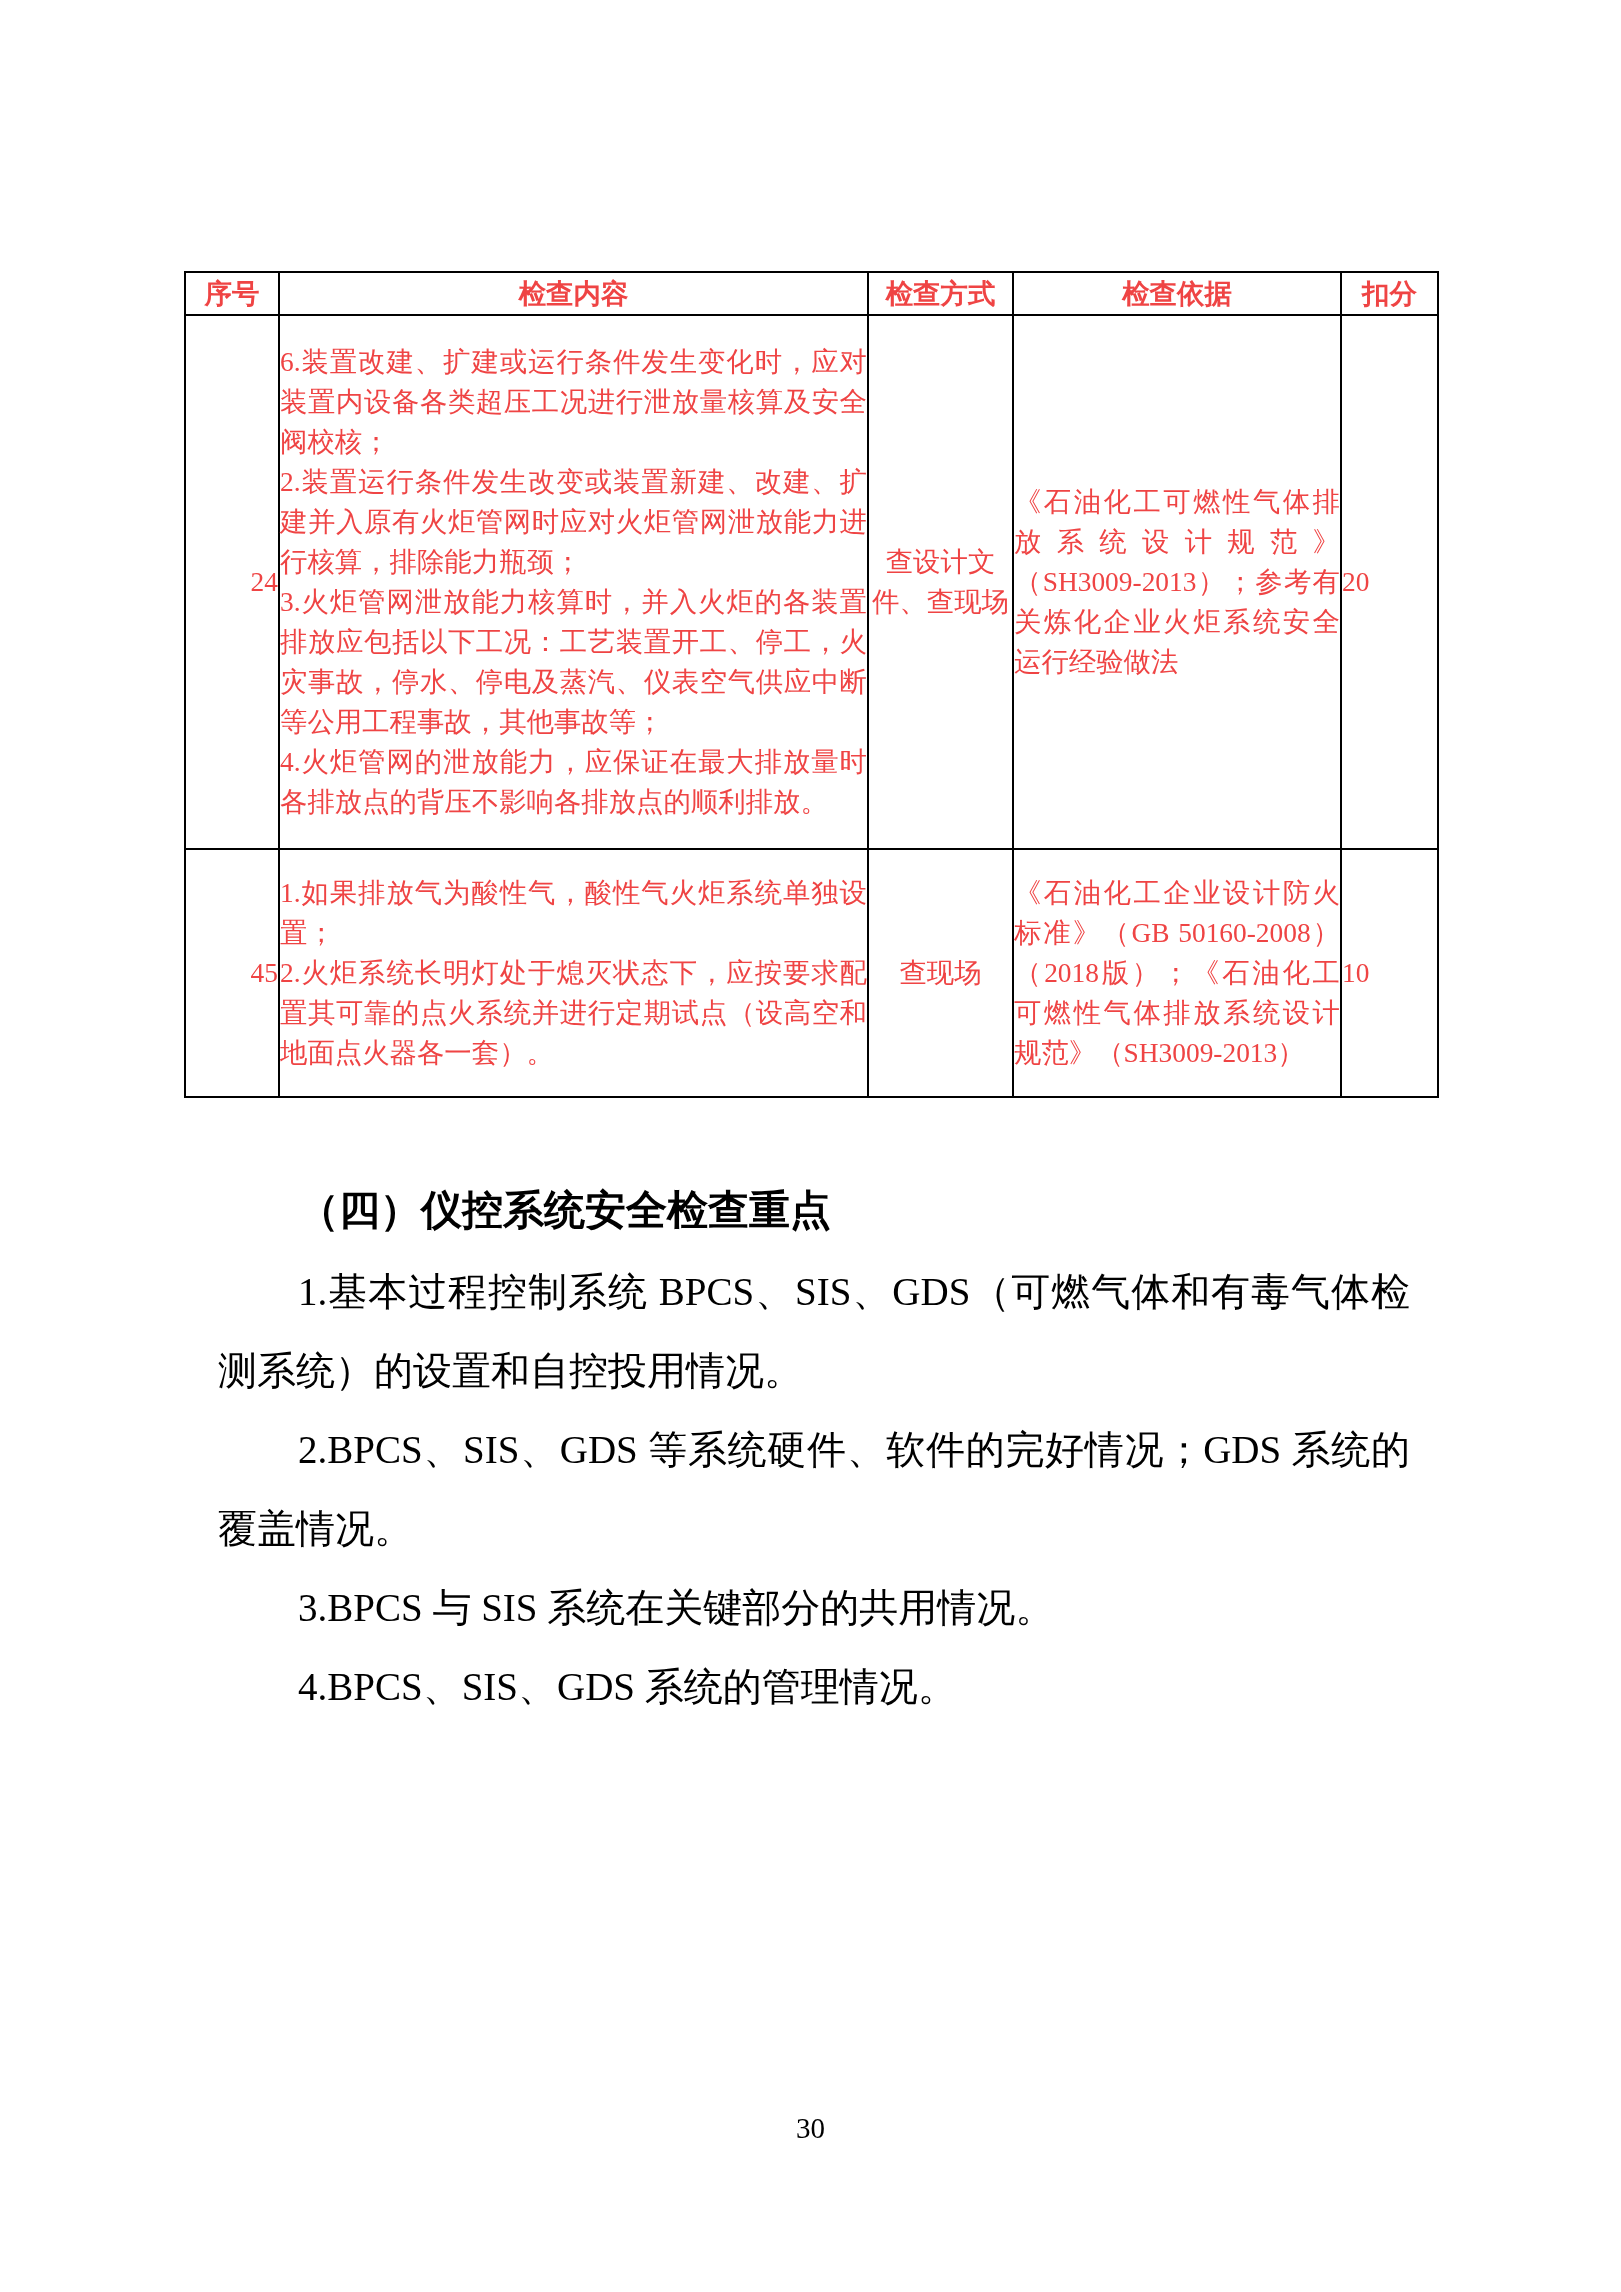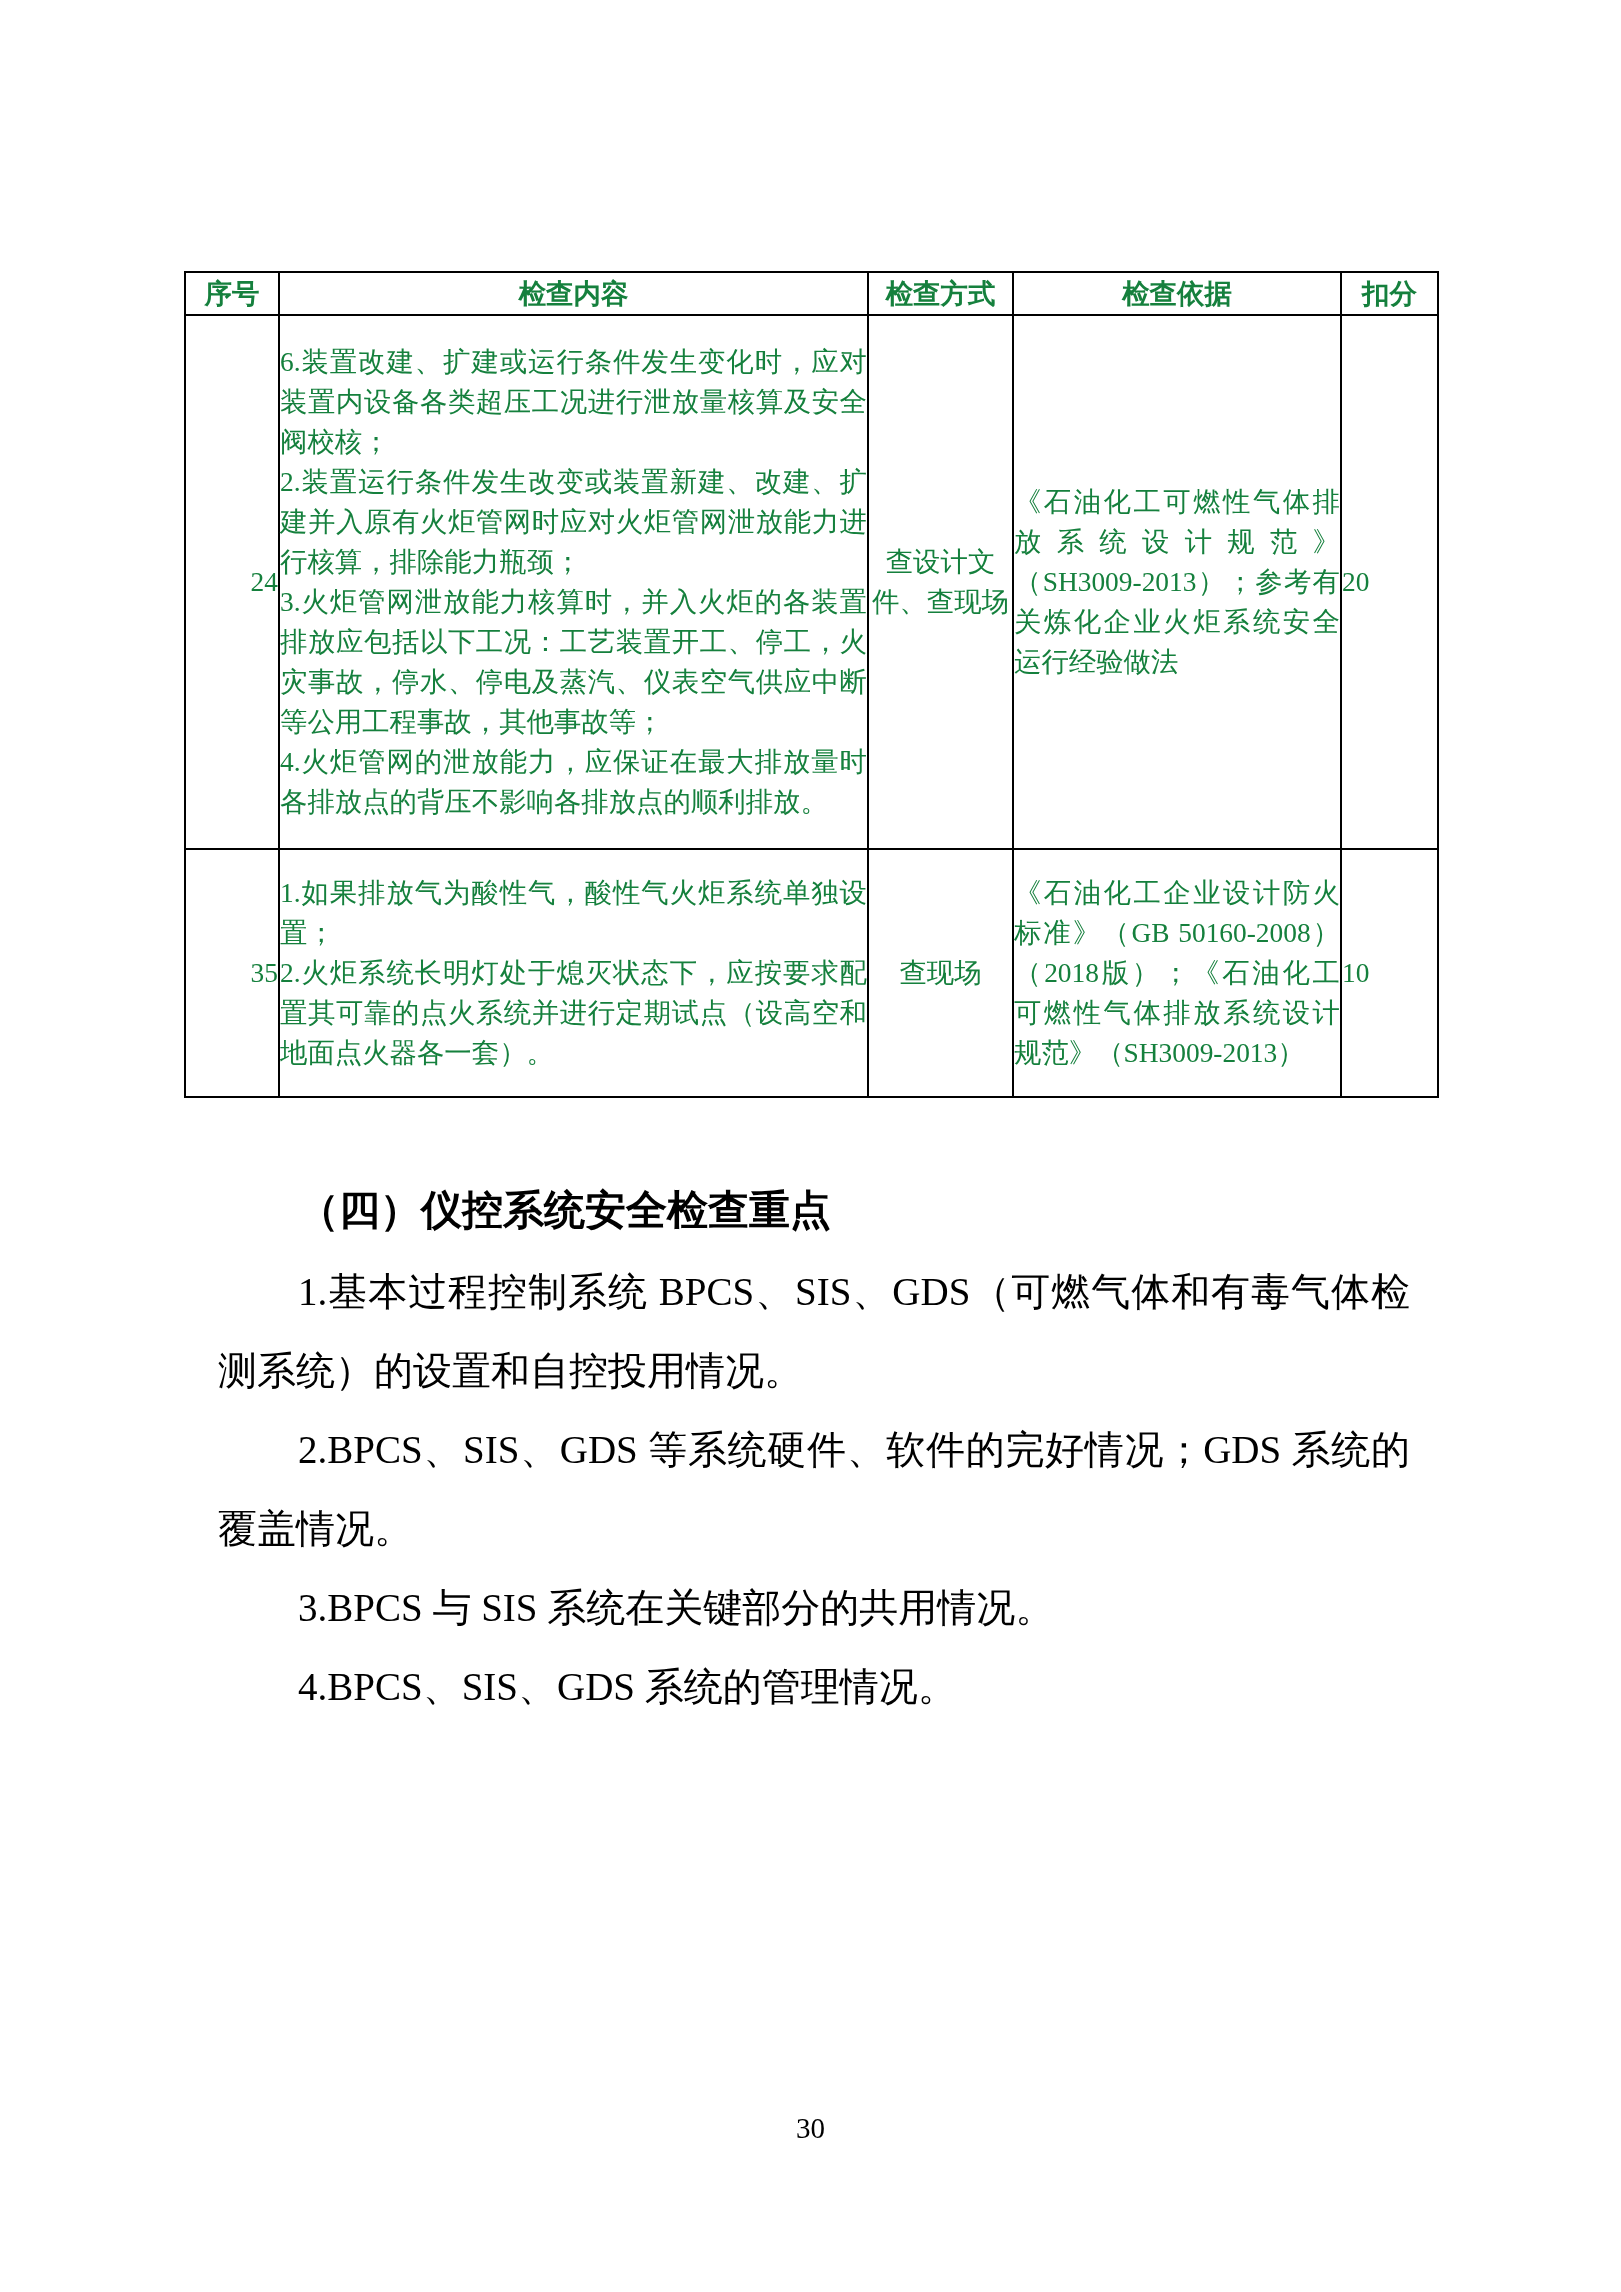--- a/index.html
+++ b/index.html
@@ -22,21 +22,21 @@
     left:184px;top:271px;
     width:1254px;
     border-collapse:collapse;
     table-layout:fixed;
     border:2.9px solid #000;
   }
   table.insp th,
   table.insp td{
     border:2px solid #000;
     padding:0;
-    color:#15803d;
+    color:#ef4444;
   }
   table.insp th{
     font-family:"Liberation Sans", sans-serif;
     font-weight:bold;
     font-size:27.4px;
     height:41px;
     text-align:center;
     vertical-align:middle;
   }
   table.insp td{
@@ -111,21 +111,21 @@
           <div class="item">6.装置改建、扩建或运行条件发生变化时，应对装置内设备各类超压工况进行泄放量核算及安全阀校核；</div>
           <div class="item">2.装置运行条件发生改变或装置新建、改建、扩建并入原有火炬管网时应对火炬管网泄放能力进行核算，排除能力瓶颈；</div>
           <div class="item">3.火炬管网泄放能力核算时，并入火炬的各装置排放应包括以下工况：工艺装置开工、停工，火灾事故，停水、停电及蒸汽、仪表空气供应中断等公用工程事故，其他事故等；</div>
           <div class="item">4.火炬管网的泄放能力，应保证在最大排放量时各排放点的背压不影响各排放点的顺利排放。</div>
         </td>
         <td class="method">查设计文件、查现场</td>
         <td class="basis">《石油化工可燃性气体排放系统设计规范》（SH3009-2013）；参考有关炼化企业火炬系统安全运行经验做法</td>
         <td class="ded">20</td>
       </tr>
       <tr class="row-25">
-        <td class="seq">35</td>
+        <td class="seq">45</td>
         <td class="content">
           <div class="item">1.如果排放气为酸性气，酸性气火炬系统单独设置；</div>
           <div class="item">2.火炬系统长明灯处于熄灭状态下，应按要求配置其可靠的点火系统并进行定期试点（设高空和地面点火器各一套）。</div>
         </td>
         <td class="method">查现场</td>
         <td class="basis">《石油化工企业设计防火标准》（GB 50160-2008）（2018版）；《石油化工可燃性气体排放系统设计规范》（SH3009-2013）</td>
         <td class="ded">10</td>
       </tr>
     </tbody>
   </table>

